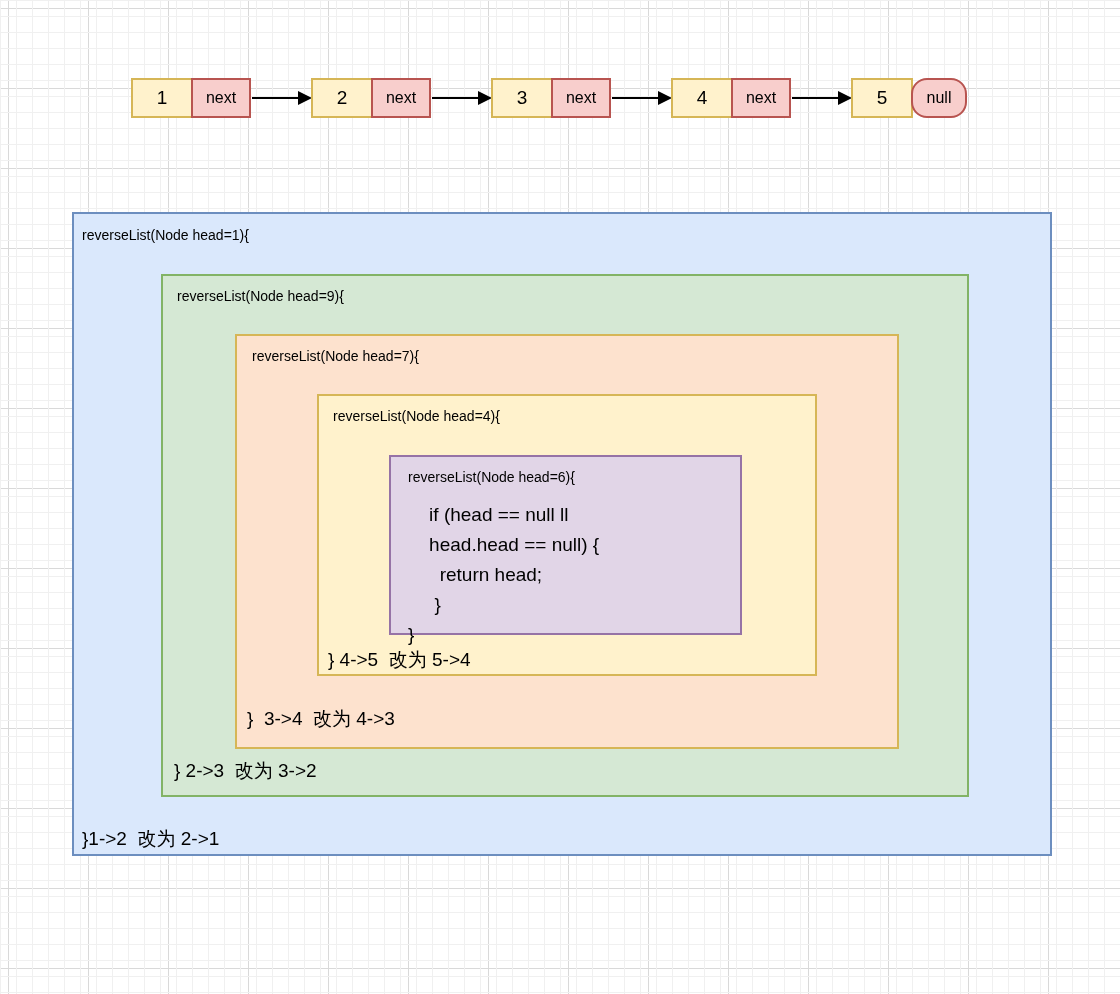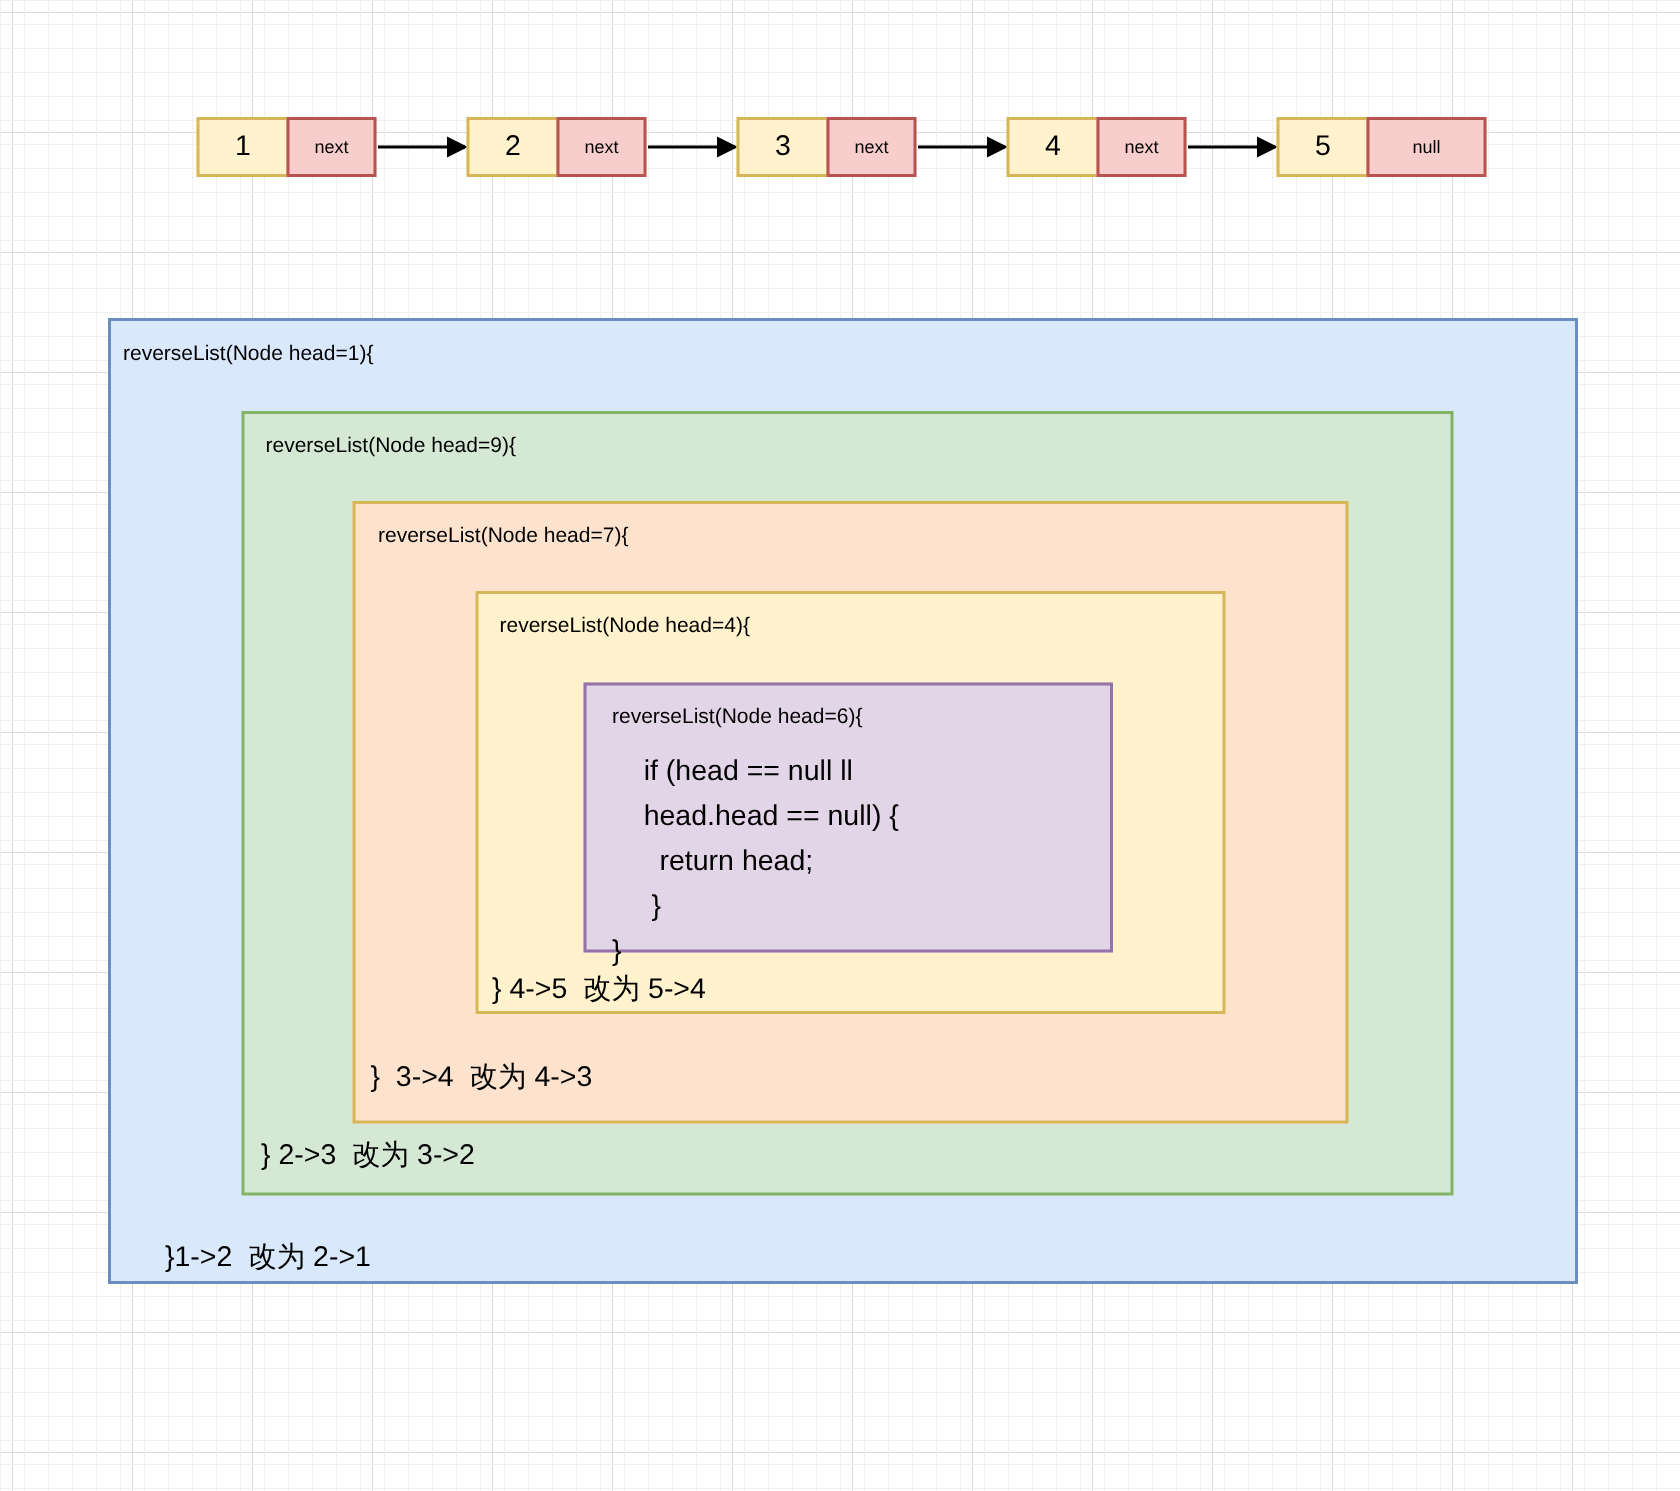--- a/index.html
+++ b/index.html
@@ -40,21 +40,21 @@
     font-size: 19px;
     color: #000000;
   }
   .ll-ptr {
     background: #f8cecc;
     border: 2px solid #b85450;
     box-sizing: border-box;
     display: flex;
     align-items: center;
     justify-content: center;
-    font-size: 12px;
+    font-size: 16px;
     color: #000000;
   }
   .ll-arrow {
     position: absolute;
     height: 2px;
     background: #000000;
     top: 97px;
   }
   .ll-arrow::after {
     content: "";
@@ -126,26 +126,26 @@
   <div class="ll-arrow" style="left:612px; width:58px;"></div>
 
   <div class="ll-node" style="left:671px; top:78px;">
     <div class="ll-val" style="width:62px;">4</div>
     <div class="ll-ptr" style="width:60px; margin-left:-2px;">next</div>
   </div>
   <div class="ll-arrow" style="left:792px; width:58px;"></div>
 
   <div class="ll-node" style="left:851px; top:78px;">
     <div class="ll-val" style="width:62px;">5</div>
-    <div class="ll-ptr" style="width:80px; margin-left:-2px;">null</div>
+    <div class="ll-ptr" style="width:56px; margin-left:-2px;border-radius:16px;">null</div>
   </div>
 
   <div class="frame f-blue" style="left:72px; top:212px; width:980px; height:644px;"></div>
   <div class="frame-head" style="left:82px; top:228px;">reverseList(Node head=1){</div>
-  <div class="frame-tail" style="left:82px; top:829px;margin-left:28px;">}1-&gt;2  改为 2-&gt;1</div>
+  <div class="frame-tail" style="left:82px; top:829px;">}1-&gt;2  改为 2-&gt;1</div>
 
   <div class="frame f-green" style="left:161px; top:274px; width:808px; height:523px;"></div>
   <div class="frame-head" style="left:177px; top:289px;">reverseList(Node head=9){</div>
   <div class="frame-tail" style="left:174px; top:761px;">} 2-&gt;3  改为 3-&gt;2</div>
 
   <div class="frame f-orange" style="left:235px; top:334px; width:664px; height:415px;"></div>
   <div class="frame-head" style="left:252px; top:349px;">reverseList(Node head=7){</div>
   <div class="frame-tail" style="left:247px; top:709px;">}  3-&gt;4  改为 4-&gt;3</div>
 
   <div class="frame f-yellow" style="left:317px; top:394px; width:500px; height:282px;"></div>

